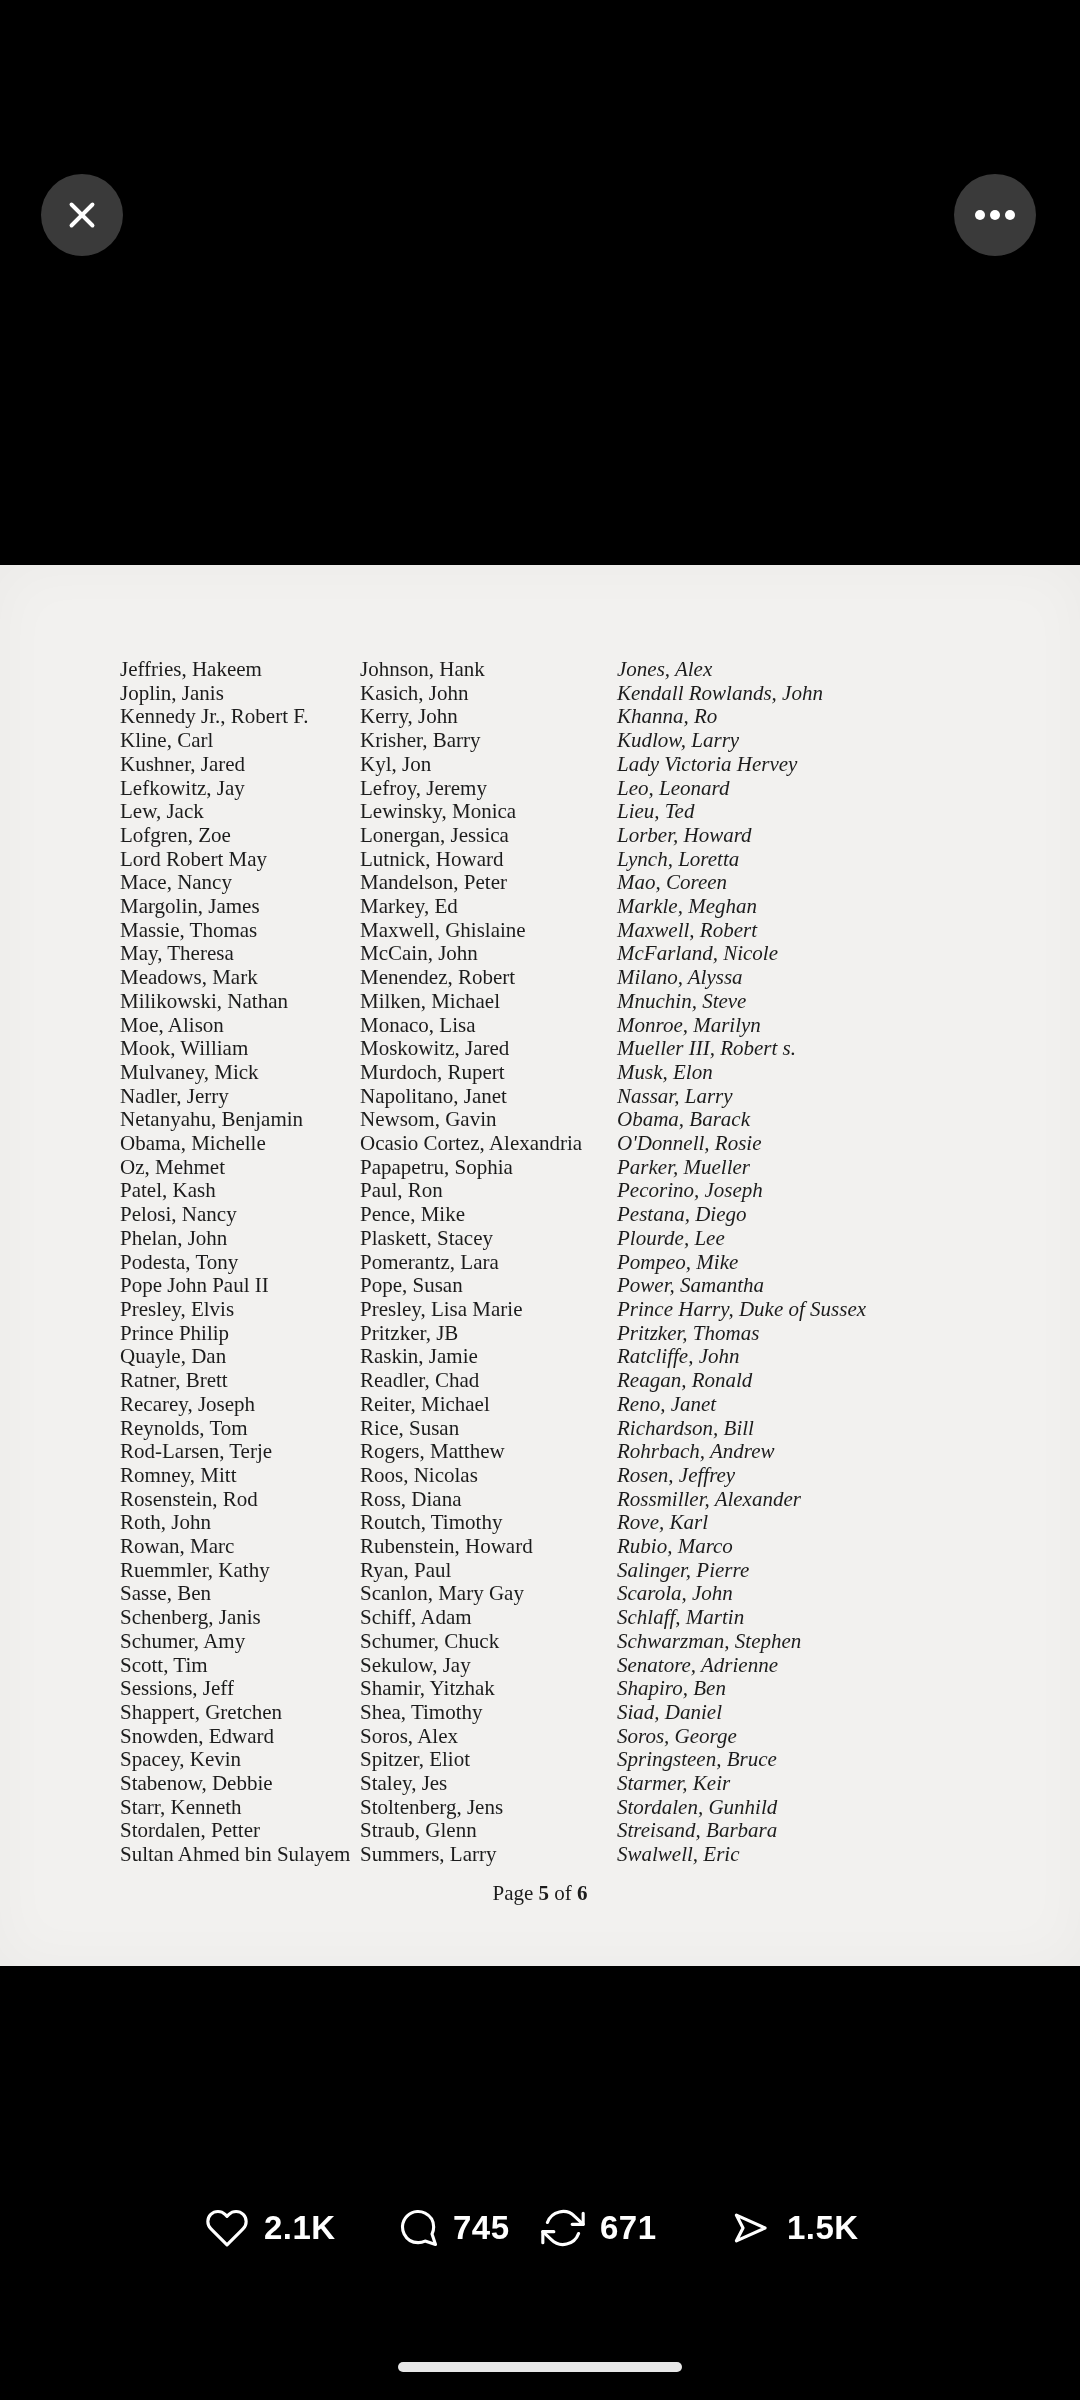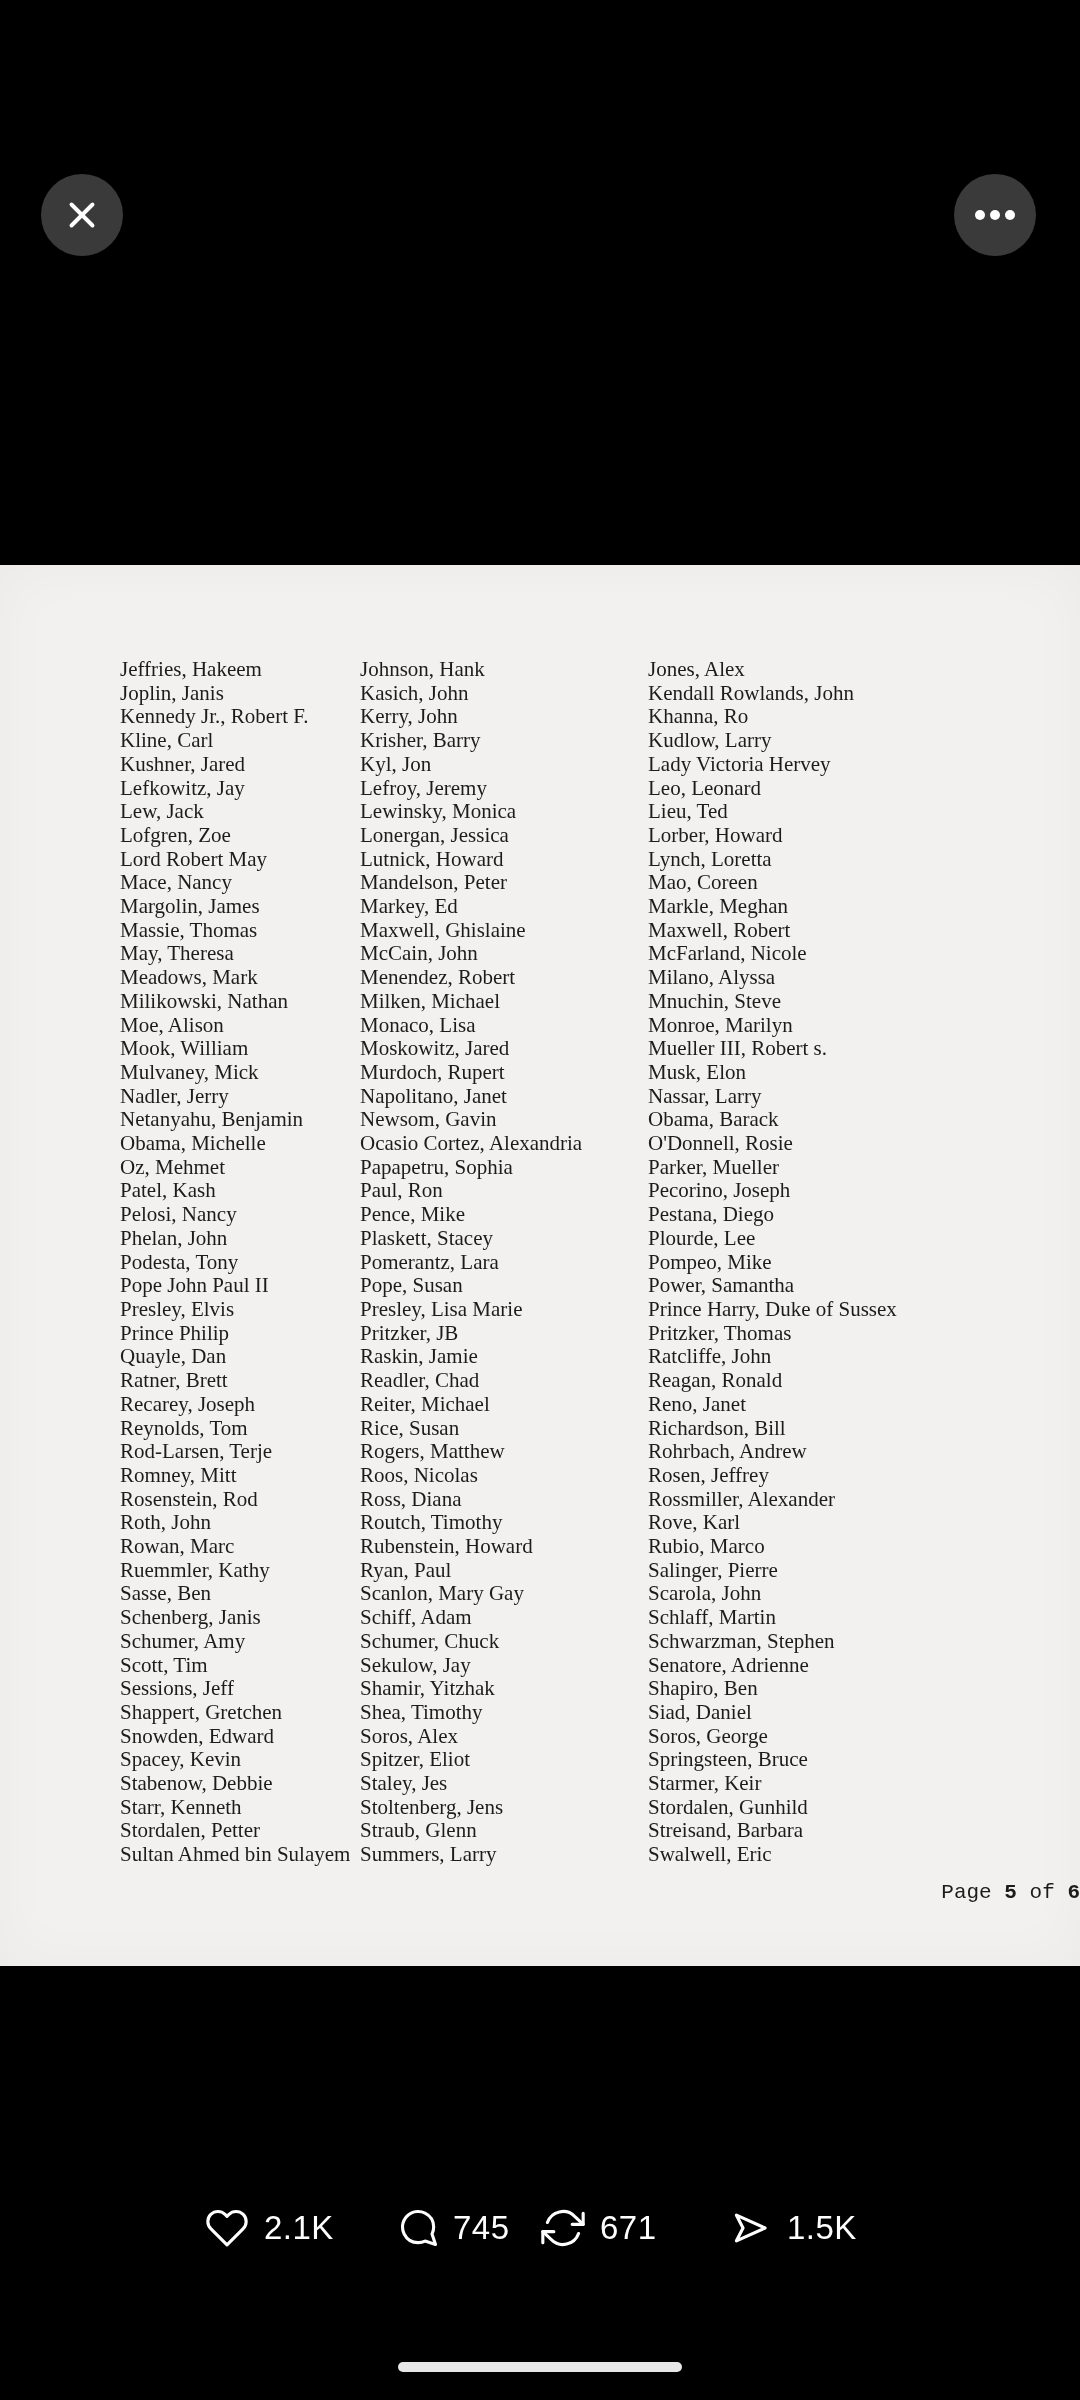--- a/index.html
+++ b/index.html
@@ -33,37 +33,37 @@
   }
   .name-col {
     position:absolute; top:93px;
     font-family:"Liberation Serif", serif;
     font-size:21px; line-height:23.7px;
     color:#1c1c1c;
     white-space:nowrap;
   }
   .name-col.c1 { left:120px; }
   .name-col.c2 { left:360px; }
-  .name-col.c3 { left:648px; }
+  .name-col.c3 { left:617px;font-style:italic; }
   .doc-footer {
     position:absolute; top:1316px; left:0; width:1080px;
-    text-align:right;
-    font-family:Liberation Mono, monospace;
+    text-align:center;
+    font-family:Liberation Serif, serif;
     font-size:21px; color:#1c1c1c;
   }
   .doc-footer b { font-weight:bold; }
 
   
   .action-group {
     position:absolute; top:2205px; height:46px;
     display:flex; align-items:center; gap:15px;
     color:#fff; cursor:pointer;
   }
   .action-group .count {
-    font-size:33px; font-weight:400; color:#fff;
+    font-size:33px; font-weight:700; color:#fff;
     letter-spacing:0.5px;
   }
   .action-group svg { display:block; }
   .ag-like    { left:205px; }
   .ag-comment { left:397px;gap:12px; }
   .ag-repost  { left:541px; }
   .ag-share   { left:728px; }
 
   
   .home-indicator {

